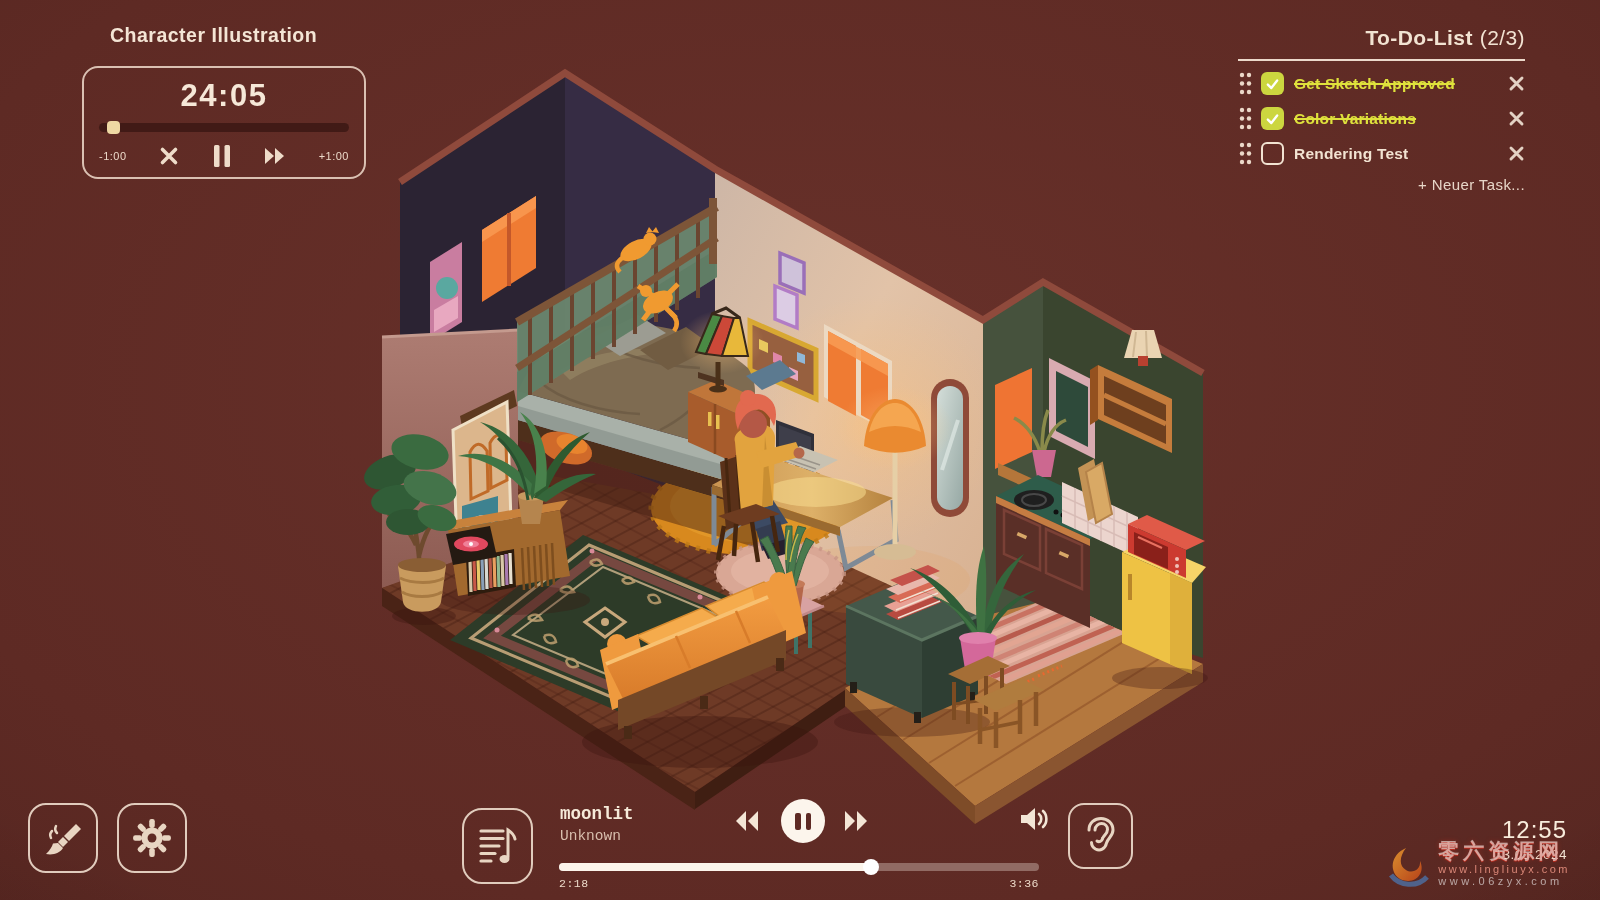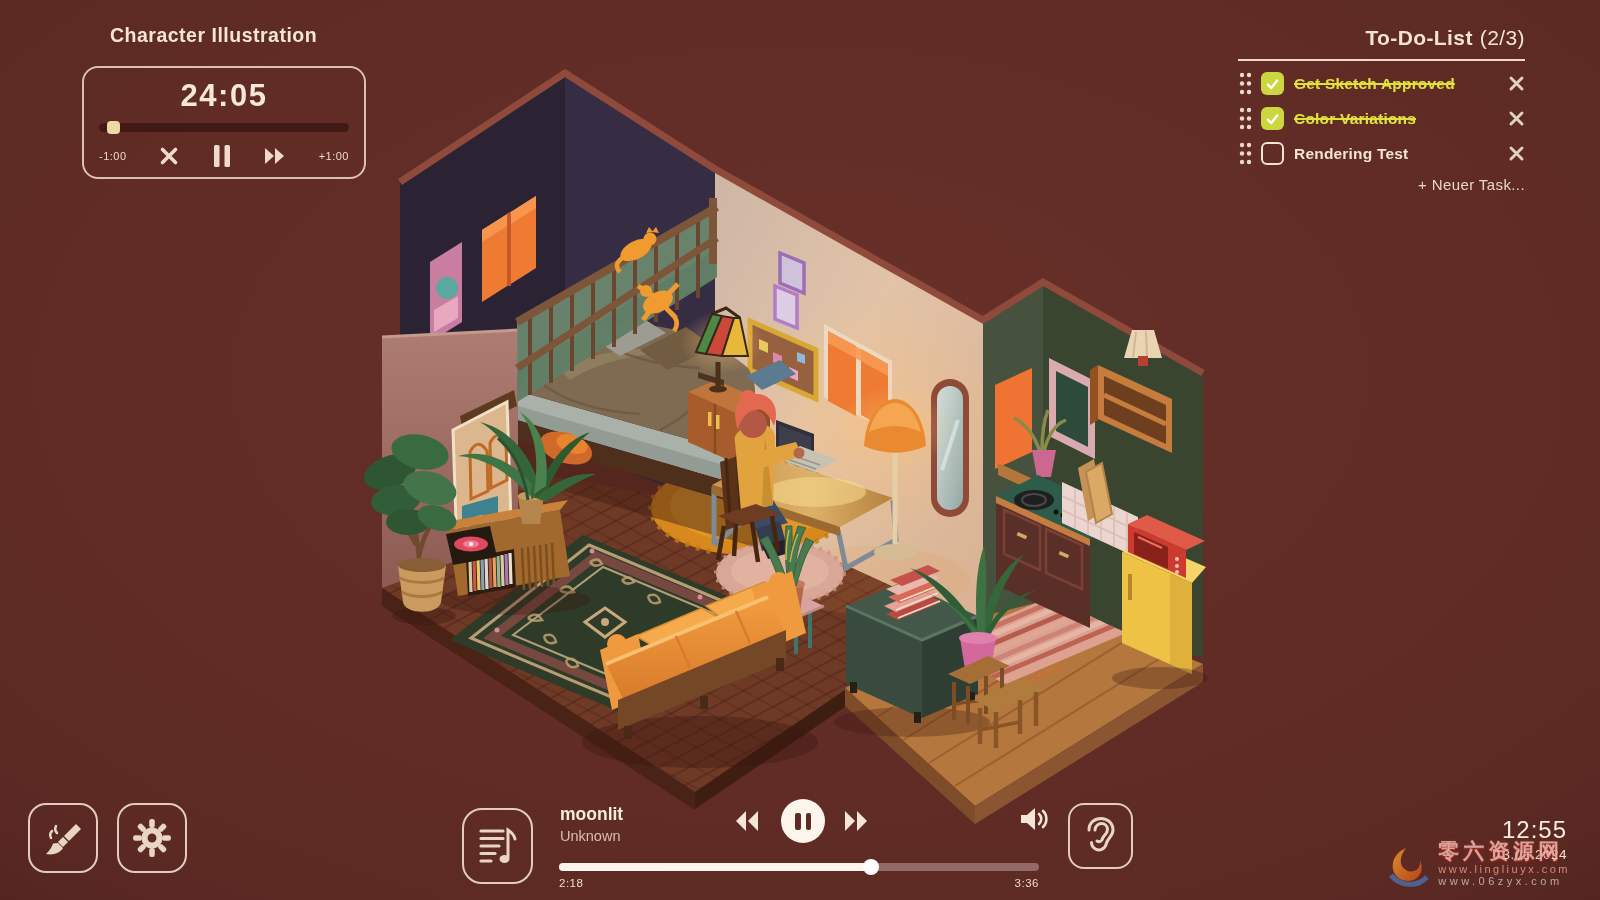--- a/index.html
+++ b/index.html
@@ -43,21 +43,21 @@
   
   .sq-btn { position:absolute; border:2.5px solid rgba(240,222,206,.9); border-radius:18px;
             display:flex; align-items:center; justify-content:center; cursor:pointer; z-index:50; background:transparent; }
   .btn-brush { left:28px; top:803px; width:70px; height:70px; }
   .btn-gear  { left:117px; top:803px; width:70px; height:70px; }
   .btn-playlist { left:462px; top:808px; width:71px; height:76px; border-radius:20px; }
   .btn-ear { left:1068px; top:803px; width:65px; height:66px; border-radius:16px; }
 
   
   .player { position:absolute; inset:0; z-index:50; pointer-events:none; }
-  .player > * { pointer-events:auto; }
+  .player > * { pointer-events:auto;font-family:Liberation Mono, monospace; }
   .song-title { position:absolute; left:560px; top:804px; font-size:17.5px; font-weight:600; color:#f6ead9; }
   .song-artist { position:absolute; left:560px; top:828px; font-size:14.5px; color:#d9bfae; }
   .t-rewind { position:absolute; left:735px; top:810px; cursor:pointer; }
   .t-forward { position:absolute; left:844px; top:810px; cursor:pointer; }
   .t-pause { position:absolute; left:781px; top:799px; width:44px; height:44px; border-radius:50%;
              background:#fcf5ec; display:flex; align-items:center; justify-content:center; gap:5px; cursor:pointer; }
   .t-pause i { display:block; width:5.5px; height:17px; border-radius:2px; background:#5e2a24; }
   .vol { position:absolute; left:1019px; top:805px; cursor:pointer; }
   .pbar { position:absolute; left:559px; top:863px; width:480px; height:8px; border-radius:4px;
           background:rgba(250,240,232,.33); cursor:pointer; }

